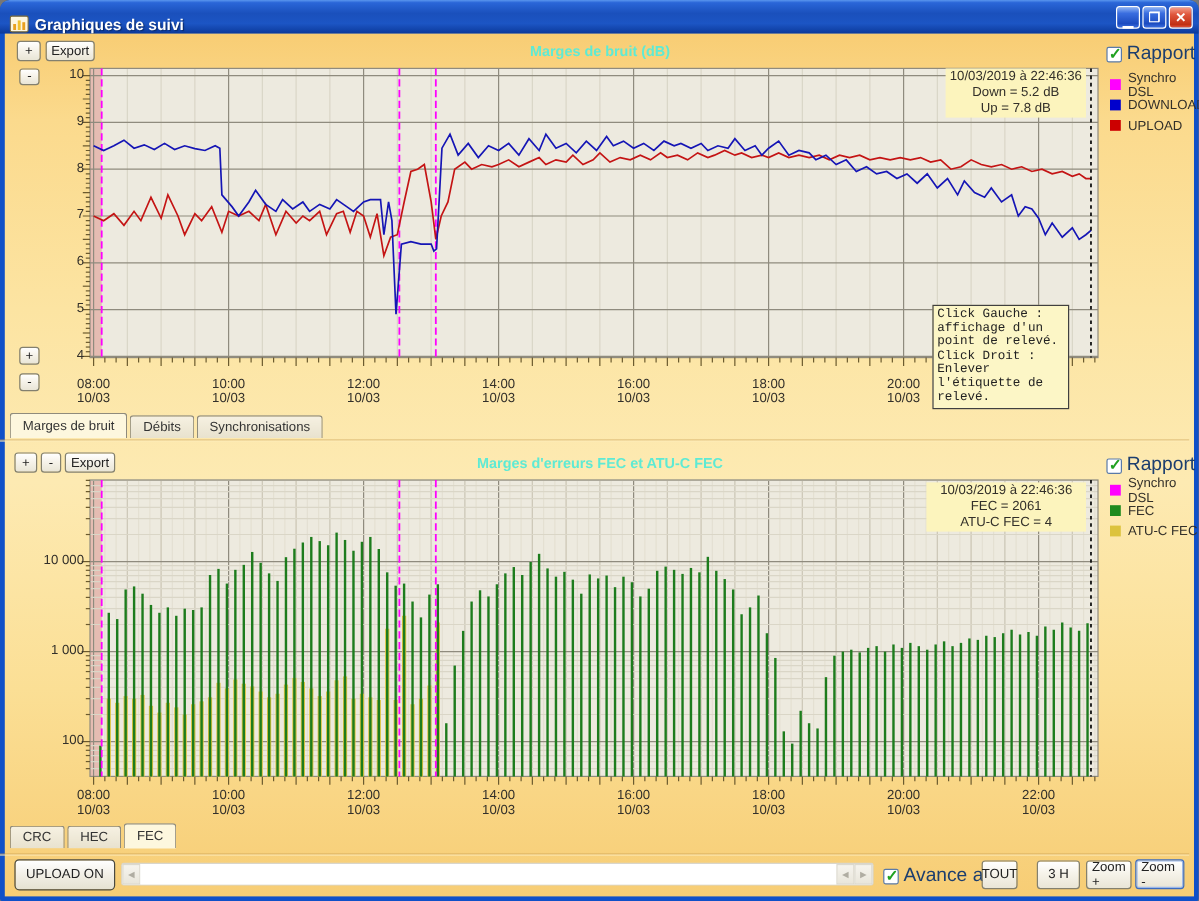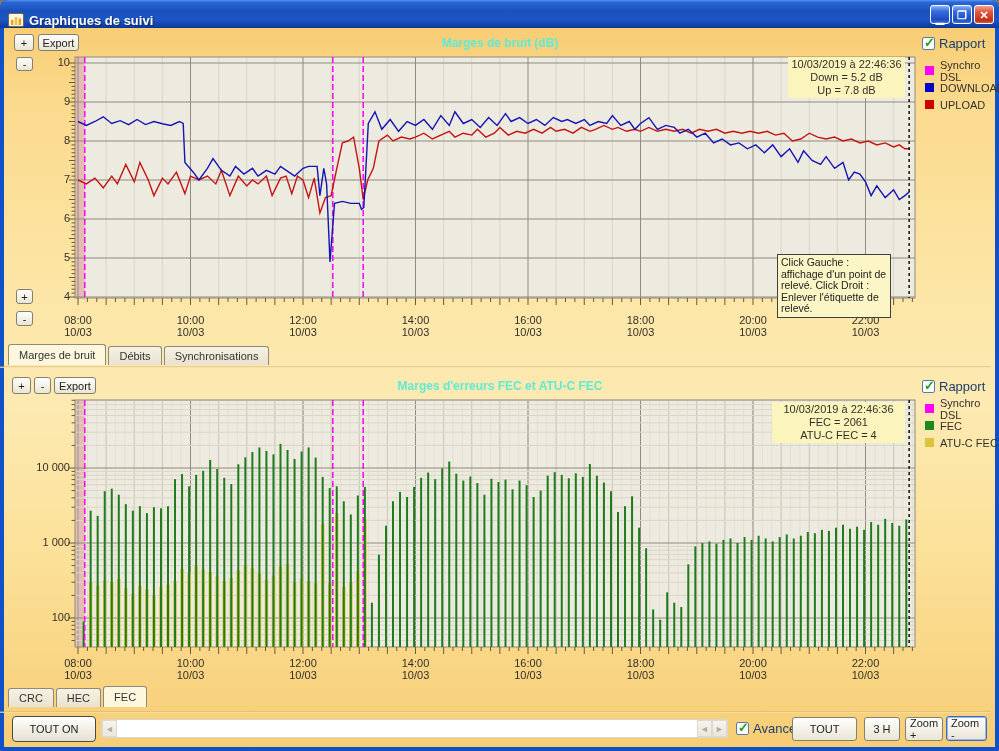--- a/index.html
+++ b/index.html
@@ -41,34 +41,34 @@
   .chart-title{position:absolute;left:300px;width:400px;text-align:center;font-size:12px;font-weight:bold;color:#5eead4;}
   
   .chk{position:absolute;display:flex;align-items:center;gap:4px;}
   .chk .box{
     width:13px;height:13px;background:#fff;border:1px solid #5a7aa8;border-radius:2px;
     position:relative;flex:none;
   }
   .chk .box .tick{
     position:absolute;left:1px;top:-3px;color:#21a121;font-size:13px;font-weight:bold;
   }
-  .chk .lbl{font-size:13px;color:#1c3e6e;}
+  .chk .lbl{font-size:16px;color:#1c3e6e;}
   
   .legend{position:absolute;}
   .legend .item{display:flex;align-items:center;gap:6px;height:17px;}
   .legend .sw{width:9px;height:9px;flex:none;}
   .legend .tx{font-size:11px;color:#33302a;}
   
   .infobox{
     position:absolute;background:#fcf4bd;text-align:center;
     font-size:11px;line-height:13px;color:#33302a;padding:1px 2px;
   }
   .tooltip{
     position:absolute;background:#fcf6c6;border:1px solid #404040;
-    font-size:10.5px;line-height:11.5px;color:#222;padding:2px 3px;width:114px;
+    font-size:10.5px;line-height:11.5px;color:#222;padding:2px 3px;width:114px;font-family:Liberation Mono, monospace;
   }
   
   .tabrow{position:absolute;display:flex;align-items:flex-end;height:21px;}
   .tab{
     height:19px;padding:0 10px;display:flex;align-items:center;
     background:linear-gradient(180deg,#f6f1e2,#e8e2ce);
     border:1px solid #8f8b7c;border-bottom:none;border-radius:3px 3px 0 0;
     font-size:11px;color:#333;margin-right:2px;
   }
   .tab.active{height:21px;background:#fdf7de;position:relative;z-index:2;}
@@ -889,30 +889,30 @@
     <div>ATU-C FEC = 4</div>
   </div>
 
   <div class="tabrow" style="left:8px;top:686px" id="tabs2">
       <div class="tab">CRC</div>
       <div class="tab">HEC</div>
       <div class="tab active">FEC</div>
     </div>
   <div class="divider" style="top:711px"></div>
 
-  <div class="diapo">TOUT ON</div>
+  <div class="diapo">UPLOAD ON</div>
   <div class="scrollbar">
     <div class="sb-arrow">◄</div>
     <div class="sb-thumb"></div>
     <div class="sb-arrow">◄</div>
     <div class="sb-arrow">►</div>
   </div>
   <div class="chk" style="left:736px;top:721px">
     <span class="box">
         <span class="tick">✓</span>
       </span>
     <span class="lbl">Avance auto</span>
   </div>
-  <div class="xpbtn" style="left:792px;top:717px;width:65px;height:24px">TOUT</div>
+  <div class="xpbtn" style="left:818px;top:717px;width:30px;height:24px">TOUT</div>
   <div class="xpbtn" style="left:864px;top:717px;width:36px;height:24px">3 H</div>
   <div class="xpbtn" style="left:905px;top:717px;width:38px;height:24px">Zoom +</div>
   <div class="xpbtn focusring" style="left:946px;top:716px;width:41px;height:25px">Zoom -</div>
 </div>
 
 </body></html>

